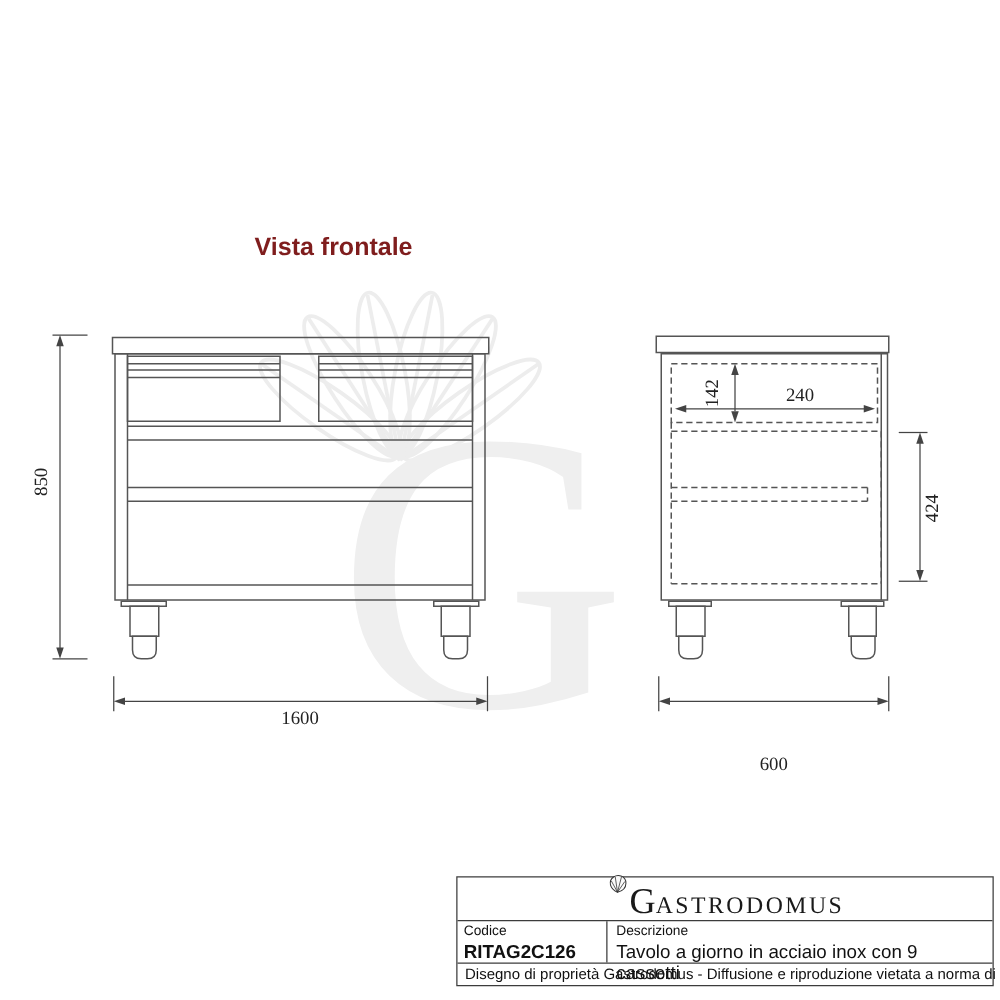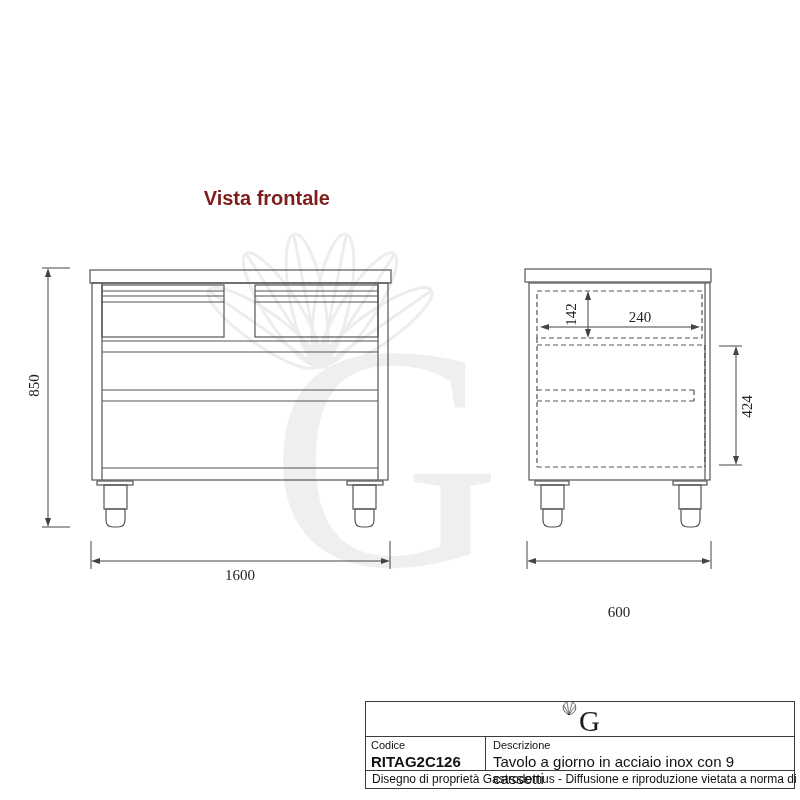--- a/index.html
+++ b/index.html
@@ -175,20 +175,21 @@
           <svg width="18" height="16" viewBox="0 0 20 17">
             <g stroke="#333" fill="#fafafa" stroke-width="0.9">
               <path d="M10 16 C3 13 1.5 6 6.5 2.5 C11 -0.5 17.5 2 17.5 8 C17.5 12.5 14 15 10 16 Z"></path>
             </g>
             <g stroke="#333" fill="none" stroke-width="0.7">
               <path d="M10 16 L4.5 6 M10 16 L8 2.5 M10 16 L13.5 2.5 M10 16 L16.5 6.5"></path>
             </g>
           </svg>
         </span>
         <span class="brand-initial">G</span>
+        <span class="brand-rest">ASTRODOMUS</span>
       </div>
     </div>
     <div class="tb-row2">
       <div class="tb-cell-codice">
         <div class="small-label">Codice</div>
         <div class="codice-value">RITAG2C126</div>
       </div>
       <div class="tb-cell-desc">
         <div class="small-label">Descrizione</div>
         <div class="desc-value">Tavolo a giorno in acciaio inox con 9 cassetti</div>

